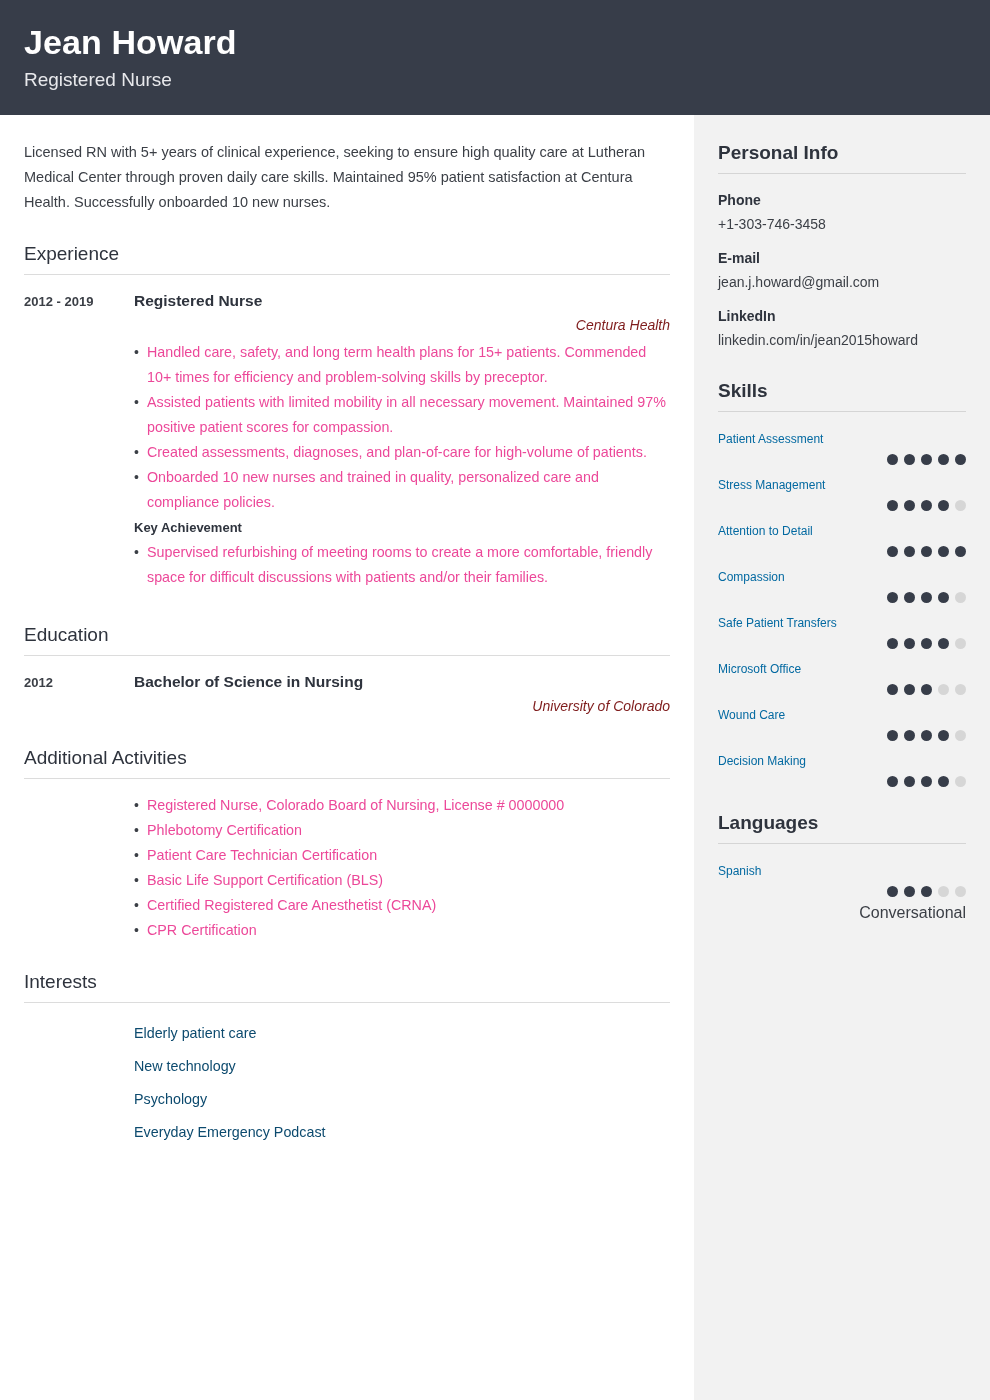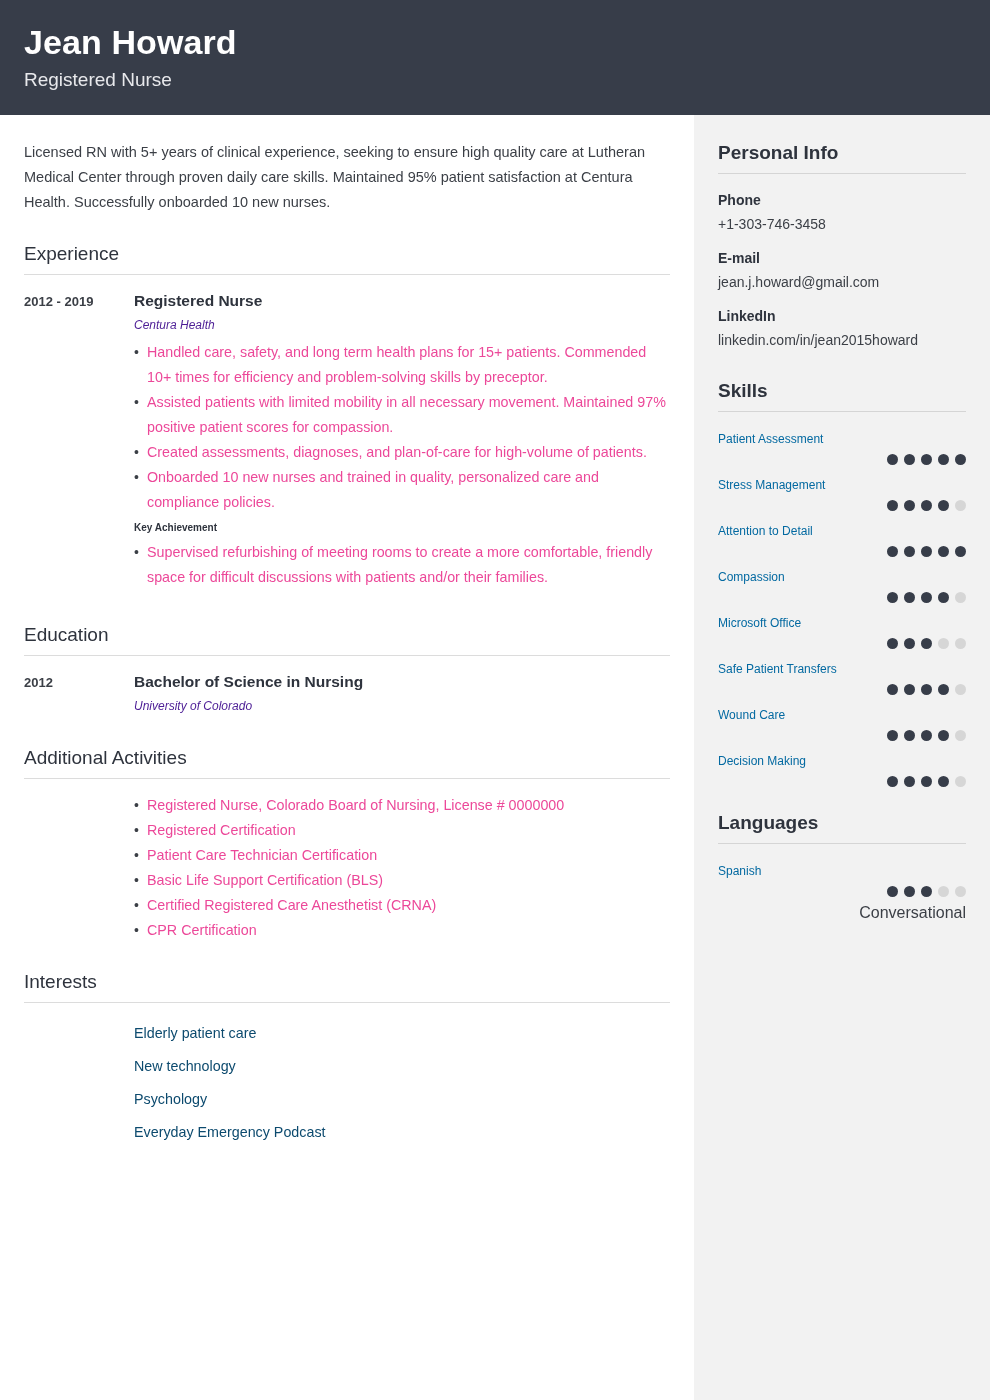--- a/index.html
+++ b/index.html
@@ -86,45 +86,46 @@
     padding-top: 1px;
   }
   .entry-body { flex: 1 1 auto; }
   .entry-title {
     font-size: 15.5px;
     font-weight: bold;
     color: #2e333d;
     line-height: 24px;
   }
   .entry-sub {
-    font-size: 12px;
+    font-size: 14px;
     font-style: italic;
-    color: #4c1d95;
+    color: #7f1d1d;
     line-height: 25px;
     margin-bottom: 2px;
+    text-align: right;
   }
   
   ul.bullets { list-style: none; }
   ul.bullets li {
     position: relative;
     font-size: 14.3px;
     line-height: 25px;
     color: #ec4899;
     padding-left: 13px;
     margin-bottom: 0;
   }
   ul.bullets li::before {
     content: "\2022";
     position: absolute;
     left: 0; top: 0;
     color: #3b3f46;
     font-size: 14px;
   }
   .key-achievement {
-    font-size: 10px;
+    font-size: 13px;
     font-weight: bold;
     color: #2e333d;
     line-height: 25px;
   }
   
   .indent-block { padding-left: 110px; }
   .plain-list { list-style: none; }
   .plain-list li {
     font-size: 14.3px;
     line-height: 33px;
@@ -230,21 +231,21 @@
       </div>
     </div>
 
     <div class="spacer-md"></div>
 
     <div class="section">
       <div class="section-heading">Additional Activities</div>
       <div class="indent-block">
         <ul class="bullets">
           <li>Registered Nurse, Colorado Board of Nursing, License # 0000000</li>
-          <li>Registered Certification</li>
+          <li>Phlebotomy Certification</li>
           <li>Patient Care Technician Certification</li>
           <li>Basic Life Support Certification (BLS)</li>
           <li>Certified Registered Care Anesthetist (CRNA)</li>
           <li>CPR Certification</li>
         </ul>
       </div>
     </div>
 
     <div class="spacer-lg"></div>
 
@@ -313,36 +314,36 @@
             <div class="rating-name">Compassion</div>
             <div class="dots">
               <span class="dot on"></span>
               <span class="dot on"></span>
               <span class="dot on"></span>
               <span class="dot on"></span>
               <span class="dot"></span>
             </div>
           </div>
           <div class="rating-item">
+            <div class="rating-name">Safe Patient Transfers</div>
+            <div class="dots">
+              <span class="dot on"></span>
+              <span class="dot on"></span>
+              <span class="dot on"></span>
+              <span class="dot on"></span>
+              <span class="dot"></span>
+            </div>
+          </div>
+          <div class="rating-item">
             <div class="rating-name">Microsoft Office</div>
             <div class="dots">
               <span class="dot on"></span>
               <span class="dot on"></span>
               <span class="dot on"></span>
               <span class="dot"></span>
-              <span class="dot"></span>
-            </div>
-          </div>
-          <div class="rating-item">
-            <div class="rating-name">Safe Patient Transfers</div>
-            <div class="dots">
-              <span class="dot on"></span>
-              <span class="dot on"></span>
-              <span class="dot on"></span>
-              <span class="dot on"></span>
               <span class="dot"></span>
             </div>
           </div>
           <div class="rating-item">
             <div class="rating-name">Wound Care</div>
             <div class="dots">
               <span class="dot on"></span>
               <span class="dot on"></span>
               <span class="dot on"></span>
               <span class="dot on"></span>

